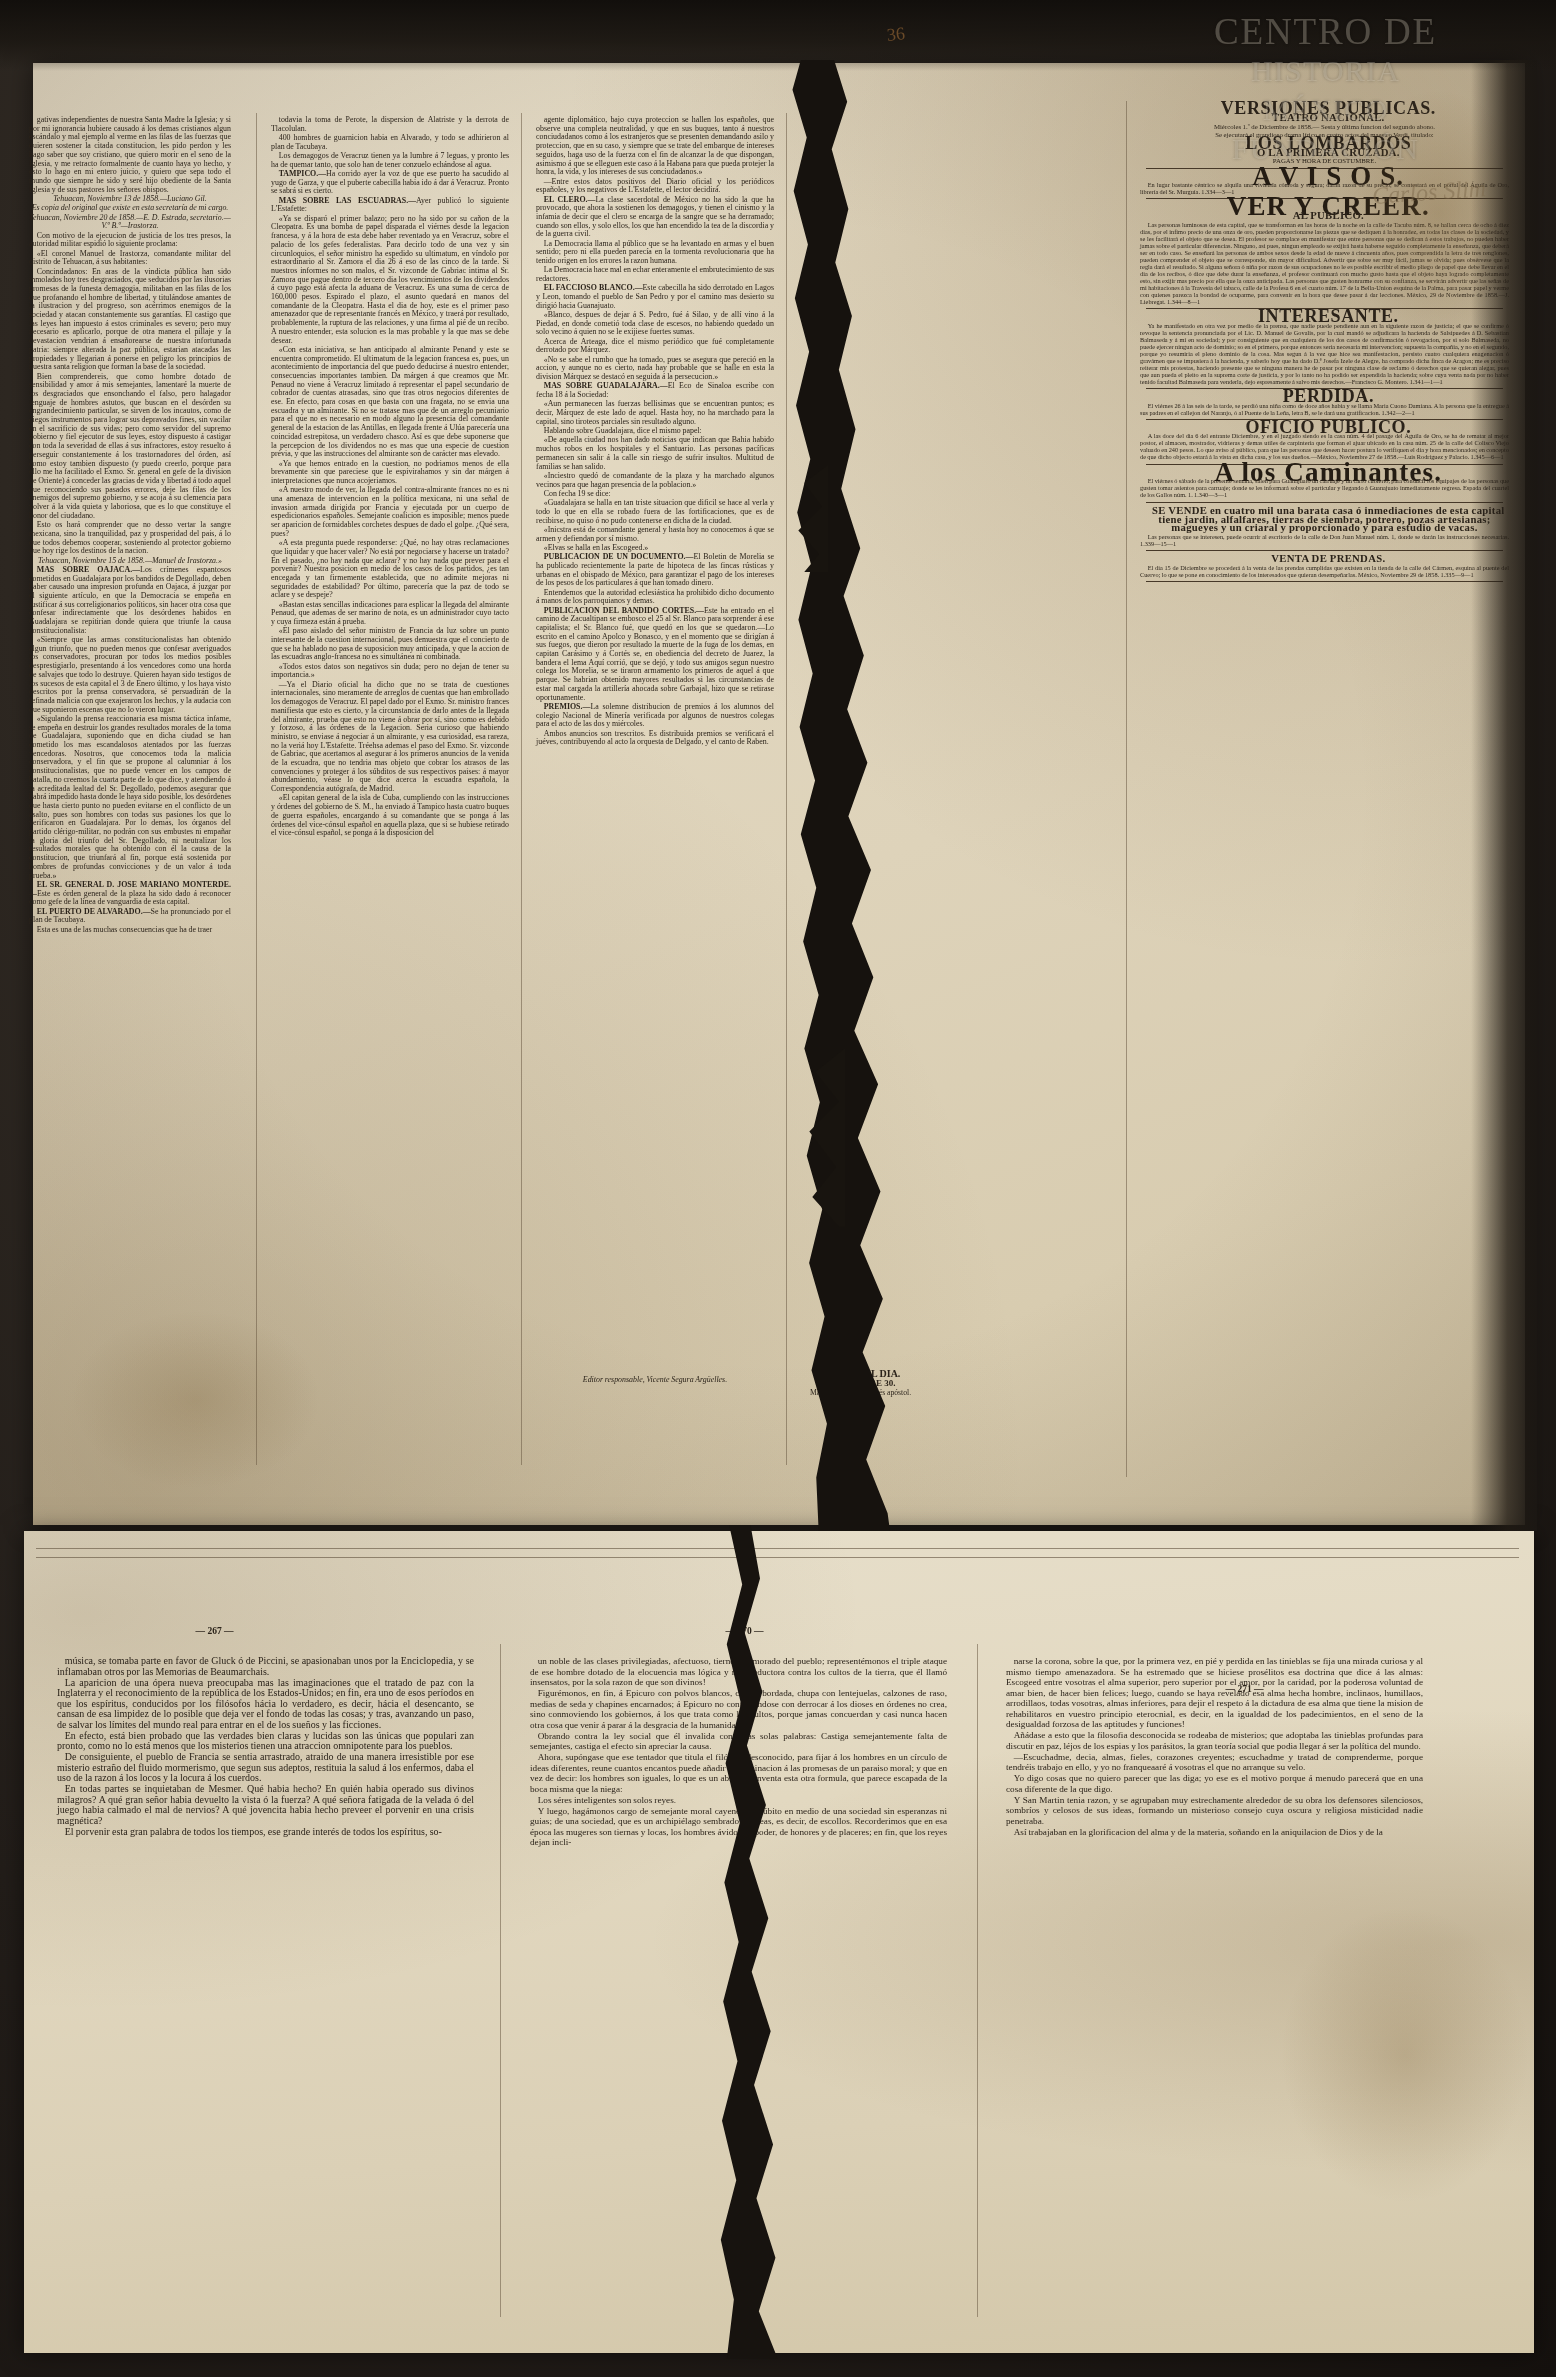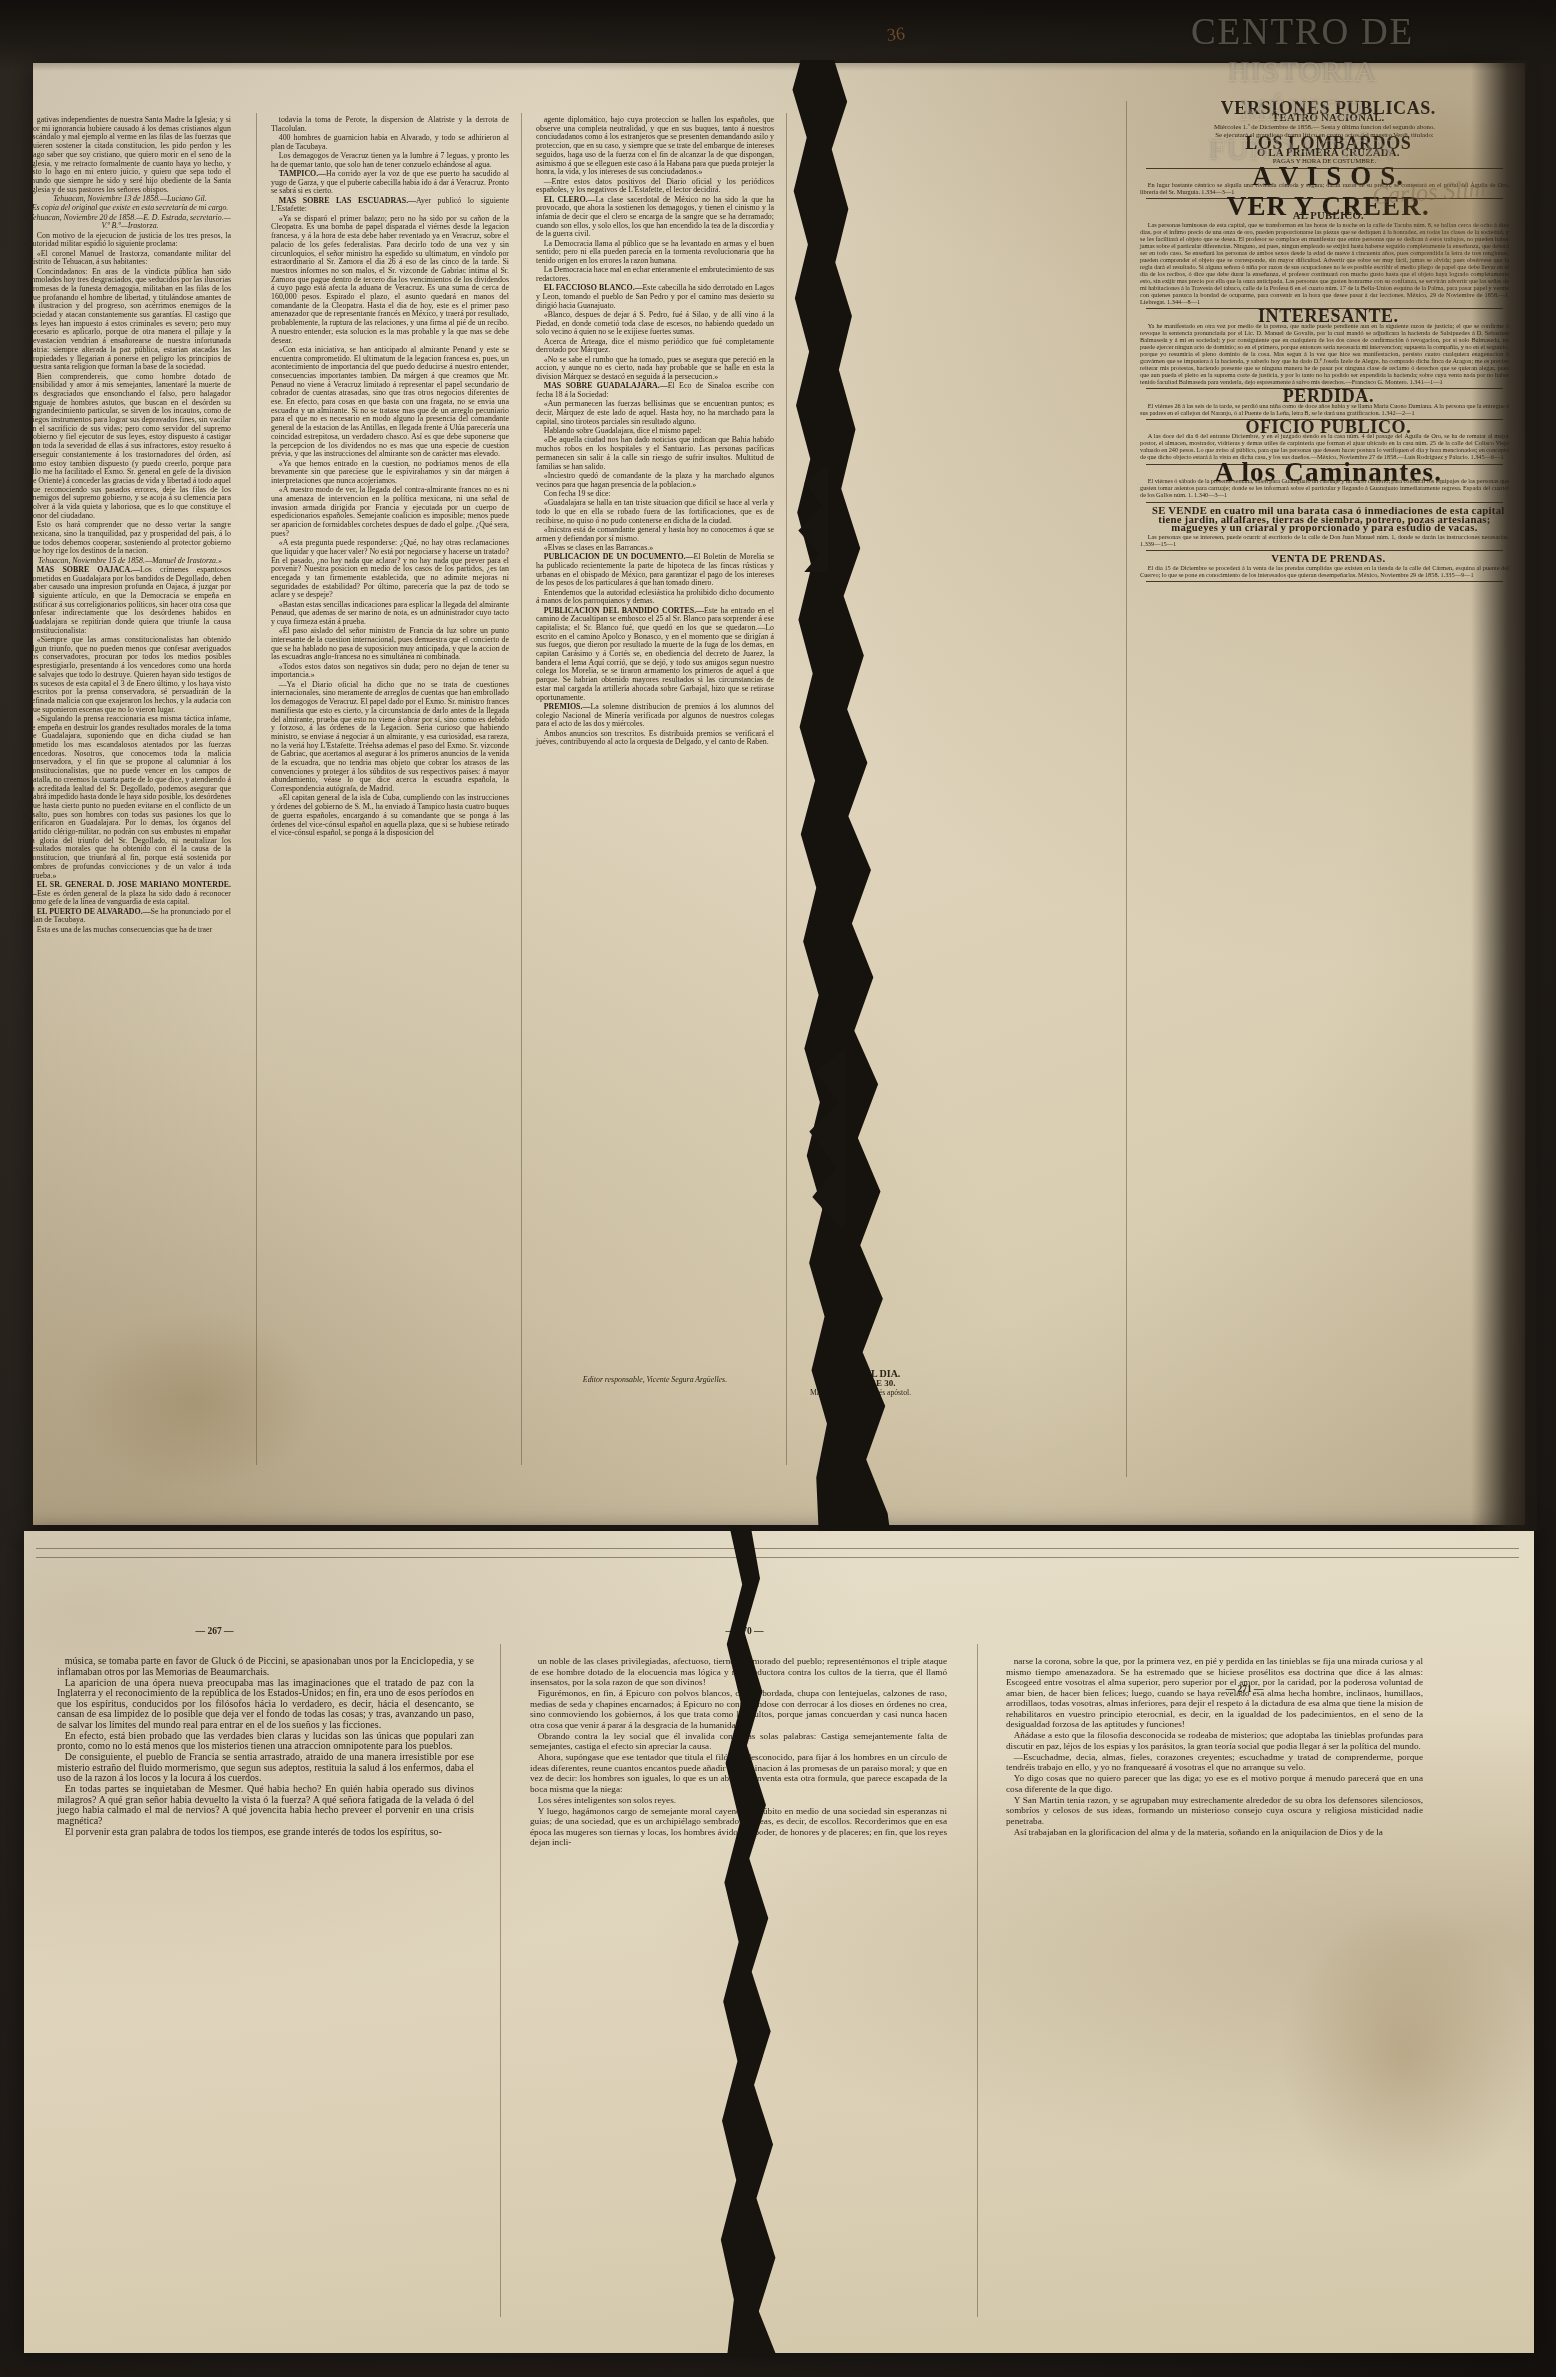--- a/index.html
+++ b/index.html
@@ -148,21 +148,21 @@
     text-align: center;
     font-weight: bold;
     text-indent: 0;
     letter-spacing: 0.3px;
     margin: 2.4px 0 1.8px 0;
   }
 
   
   .watermark {
     position: absolute;
-    right: 40px;
+    right: 17px;
     top: 12px;
     width: 429px;
     text-align: center;
     color: rgba(225,215,195,.30);
     font-family: "Liberation Serif", serif;
     font-size: 37px;
     line-height: 39px;
     letter-spacing: 1.8px;
     z-index: 60;
     pointer-events: none;
@@ -280,21 +280,21 @@
     <p>Acerca de Arteaga, dice el mismo periódico que fué completamente derrotado por Márquez.</p>
     <p>«No se sabe el rumbo que ha tomado, pues se asegura que pereció en la accion, y aunque no es cierto, nada hay probable que se halle en esta la division Márquez se destacó en seguida á la persecucion.»</p>
     <p><span class="bold">MAS SOBRE GUADALAJARA.—</span>El Eco de Sinaloa escribe con fecha 18 á la Sociedad:</p>
     <p>«Aun permanecen las fuerzas bellisimas que se encuentran puntos; es decir, Márquez de este lado de aquel. Hasta hoy, no ha marchado para la capital, sino tiroteos parciales sin resultado alguno.</p>
     <p>Hablando sobre Guadalajara, dice el mismo papel:</p>
     <p>«De aquella ciudad nos han dado noticias que indican que Bahia habido muchos robos en los hospitales y el Santuario. Las personas pacíficas permanecen sin salir á la calle sin riesgo de sufrir insultos. Multitud de familias se han salido.</p>
     <p>«Inciestro quedó de comandante de la plaza y ha marchado algunos vecinos para que hagan presencia de la poblacion.»</p>
     <p>Con fecha 19 se dice:</p>
     <p>«Guadalajara se halla en tan triste situacion que dificil se hace al verla y todo lo que en ella se robado fuera de las fortificaciones, que es de recibirse, no quiso ó no pudo contenerse en dicha de la ciudad.</p>
     <p>«Inicstra está de comandante general y hasta hoy no conocemos á que se armen y defiendan por sí mismo.</p>
-    <p>«Elvas se clases en las Barrancas.»</p>
+    <p>«Elvas se halla en las Escogeed.»</p>
     <p><span class="bold">PUBLICACION DE UN DOCUMENTO.—</span>El Boletin de Morelia se ha publicado recientemente la parte de hipoteca de las fincas rústicas y urbanas en el obispado de México, para garantizar el pago de los intereses de los pesos de los particulares á que han tomado dinero.</p>
     <p>Entendemos que la autoridad eclesiástica ha prohibido dicho documento á manos de los parroquianos y demas.</p>
     <p><span class="bold">PUBLICACION DEL BANDIDO CORTES.—</span>Este ha entrado en el camino de Zacualtipan se embosco el 25 al Sr. Blanco para sorprender á ese capitalista; el Sr. Blanco fué, que quedó en los que se quedaron.—Lo escrito en el camino Apolco y Bonasco, y en el momento que se dirigían á sus fuegos, que dieron por resultado la muerte de la fuga de los demas, en capitan Carásimo y á Cortés se, en obediencia del decreto de Juarez, la bandera el lema Aquí corrió, que se dejó, y todo sus amigos segun nuestro colega los Morelia, se se tiraron armamento los primeros de aquel á que parque. Se habrian obtenido mayores resultados si las circunstancias de estar mal cargada la artillería ahocada sobre Garbajal, hizo que se retirase oportunamente.</p>
     <p><span class="bold">PREMIOS.—</span>La solemne distribucion de premios á los alumnos del colegio Nacional de Minería verificada por algunos de nuestros colegas para el acto de las dos y miércoles.</p>
     <p>Ambos anuncios son trescritos. Es distribuida premios se verificará el juéves, contribuyendo al acto la orquesta de Delgado, y el canto de Raben.</p>
   </div>
 
 <div class="col" id="u-col4" style="left:1140px; top:104px; width:369px; height:1370px;">
     <p class="med-head">VERSIONES PUBLICAS.</p>
     <p class="sm-head">TEATRO NACIONAL.</p>

